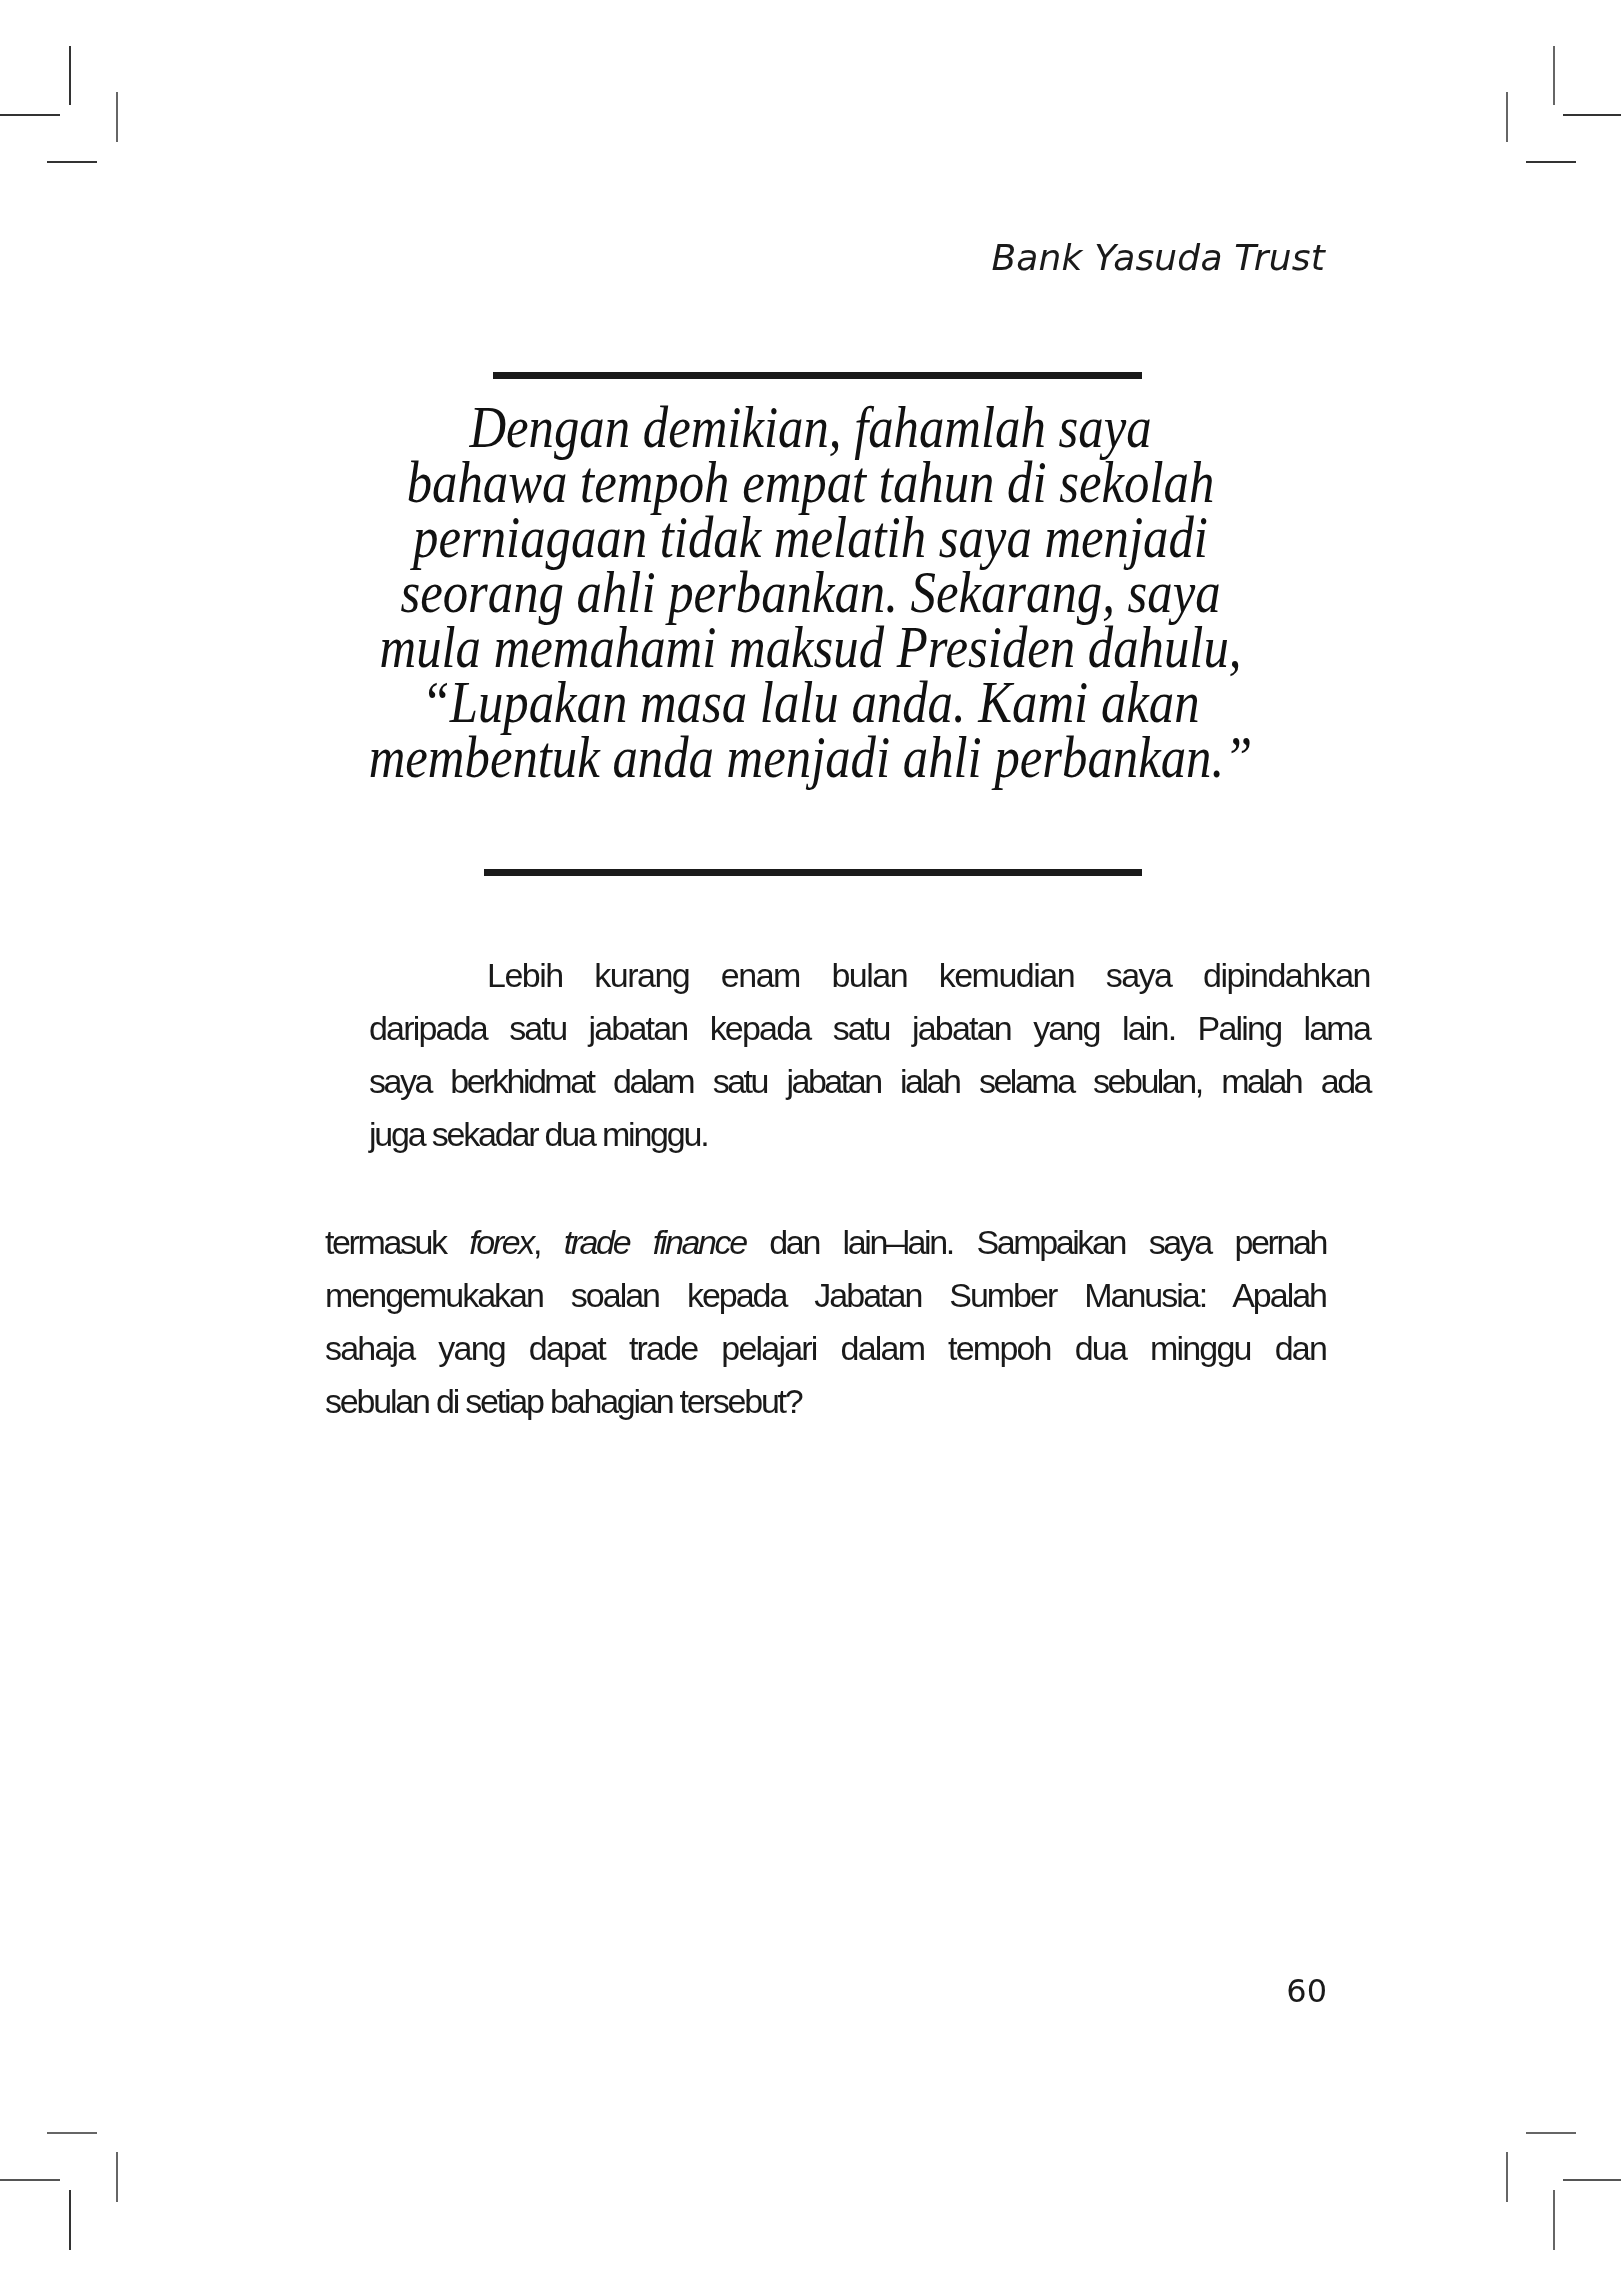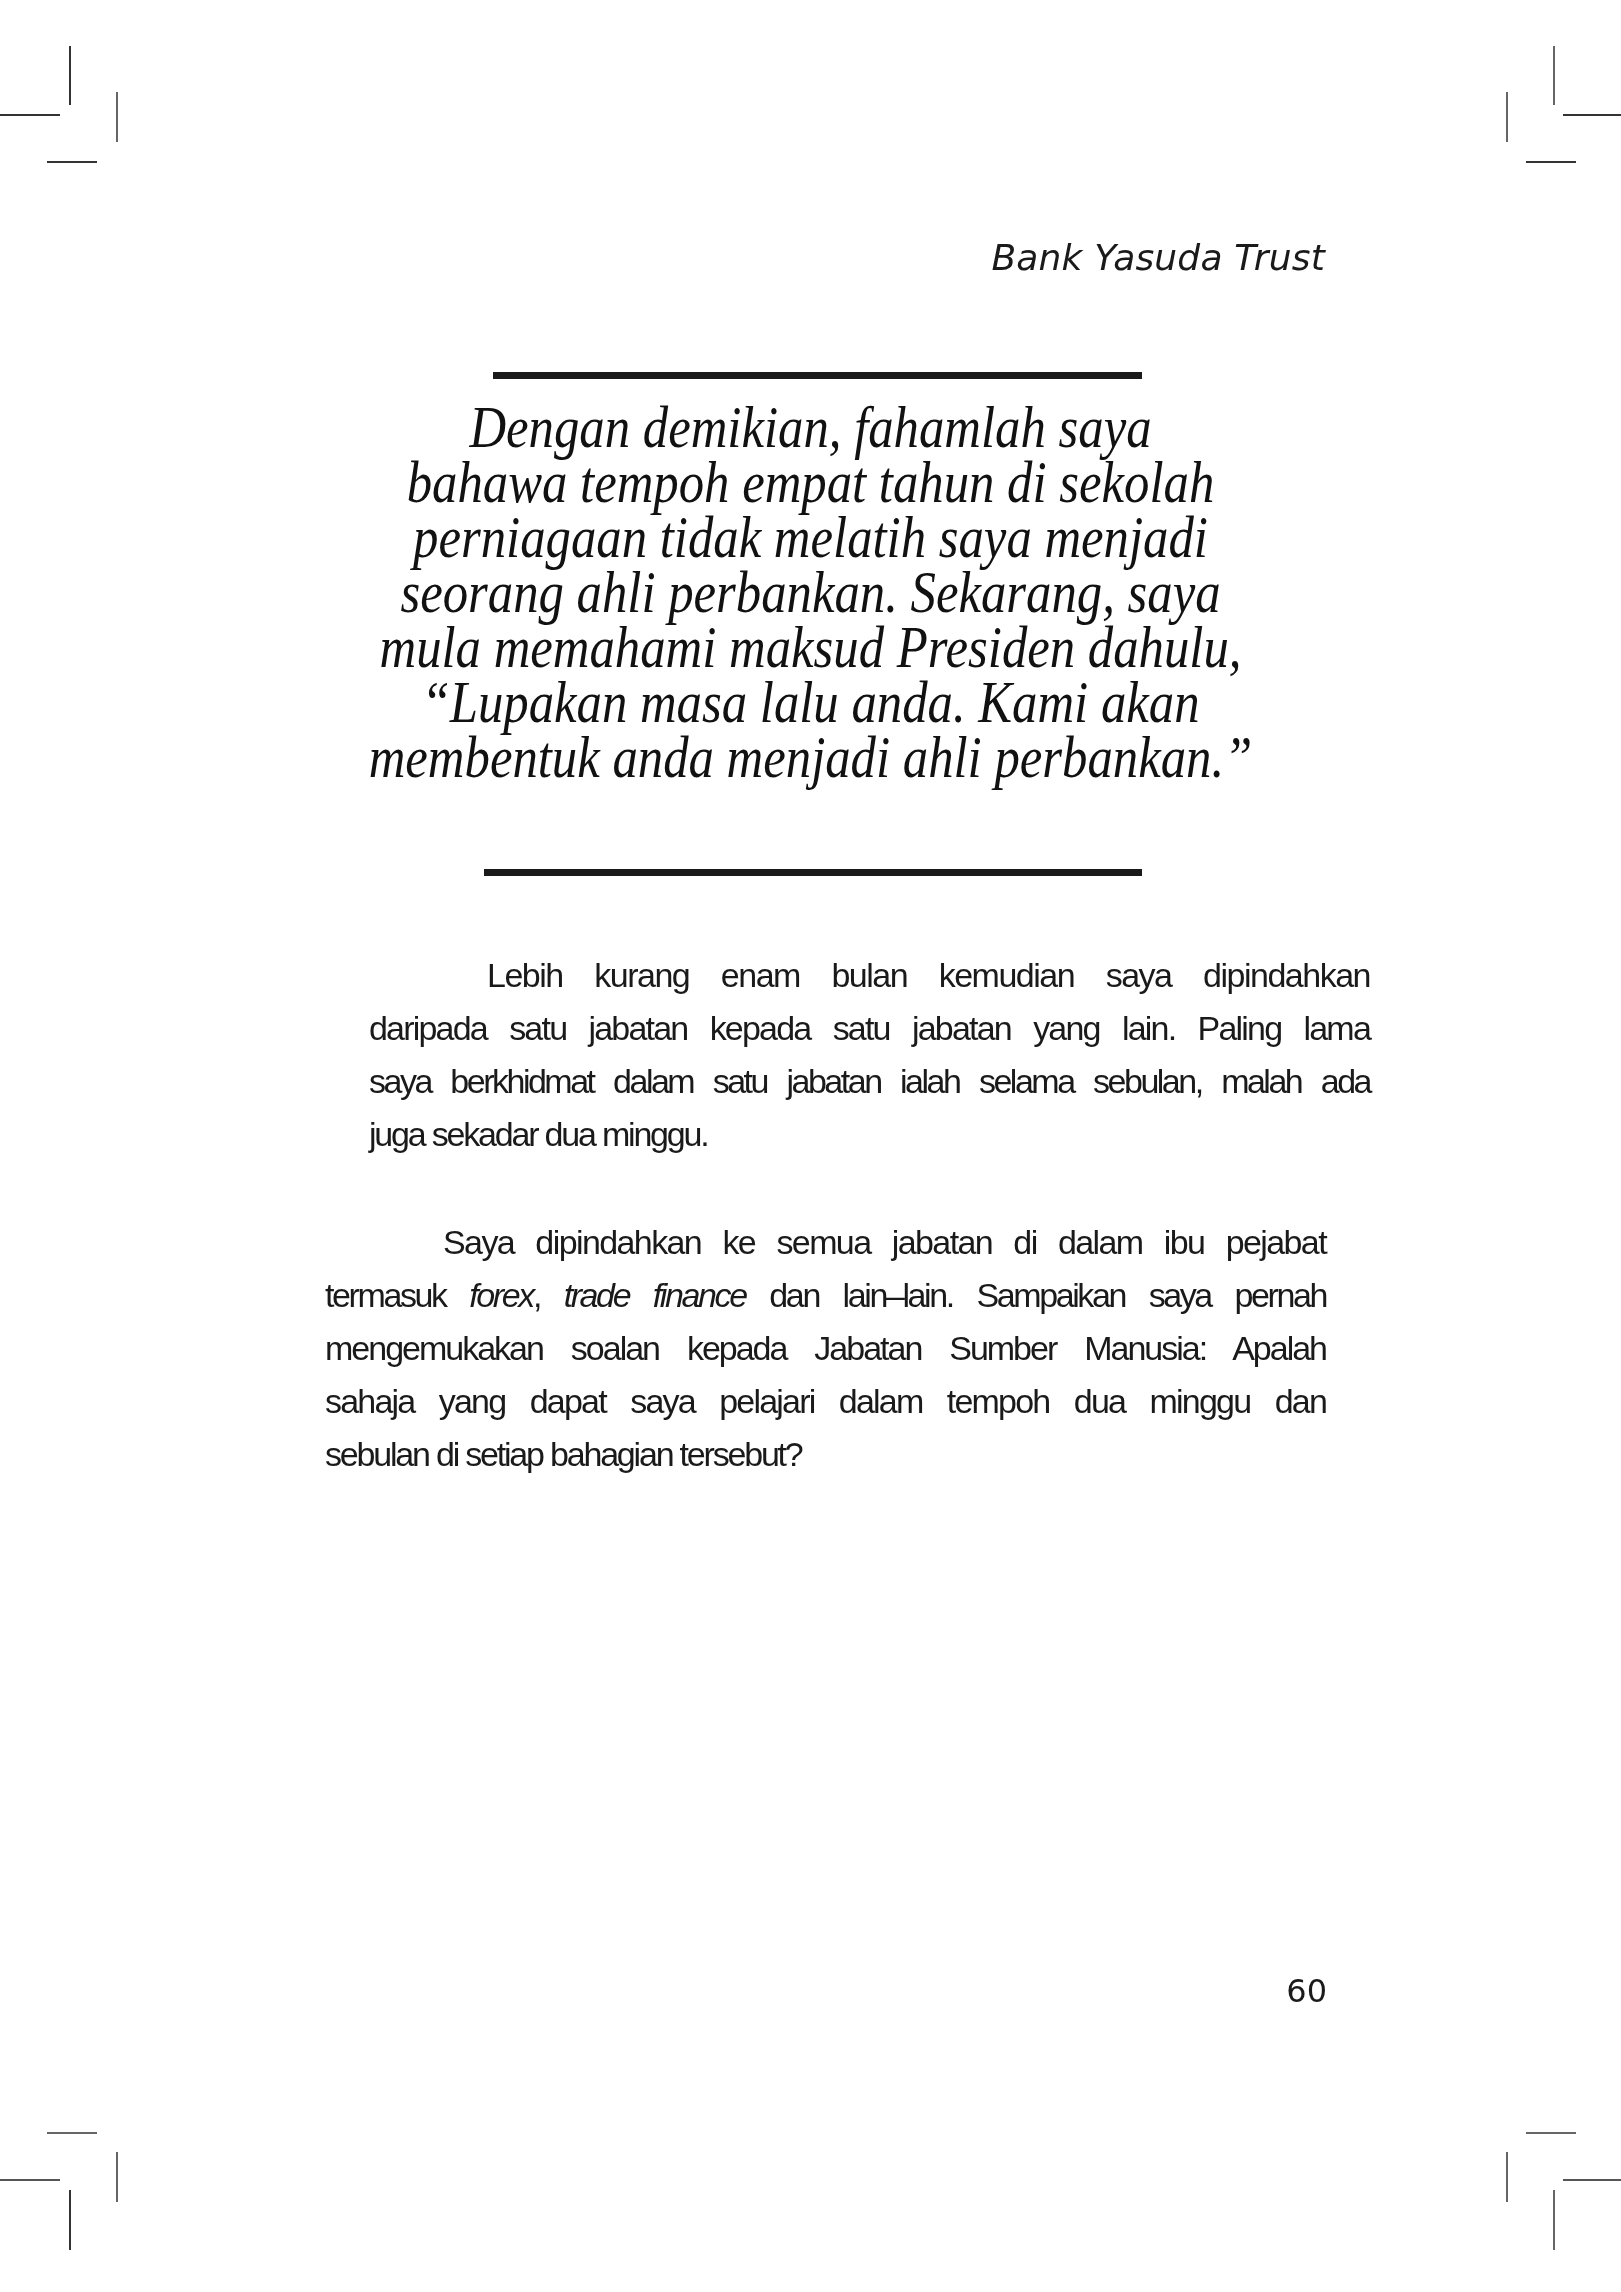--- a/index.html
+++ b/index.html
@@ -73,26 +73,25 @@
 <div class="rule" style="left:484px;top:869px;width:658px;"></div>
 
 <div class="body-text" style="top:949px;margin-left:44px;">
   <span class="line just indent" style="letter-spacing:-1.5px;">Lebih kurang enam bulan kemudian saya dipindahkan</span>
   <span class="line just" style="letter-spacing:-1.8px;">daripada satu jabatan kepada satu jabatan yang lain. Paling lama</span>
   <span class="line just" style="letter-spacing:-2.5px;word-spacing:-2.9px;">saya berkhidmat dalam satu jabatan ialah selama sebulan, malah ada</span>
   <span class="line" style="letter-spacing:-2.2px;">juga sekadar dua minggu.</span>
 </div>
 
 <div class="body-text" style="top:1216px;">
-  <span class="line just indent" style="letter-spacing:-1.6px;">Saya dipindahkan ke semua jabatan di dalam ibu pejabat</span>
   <span class="line just" style="letter-spacing:-2.4px;">
     <span>termasuk</span>
     <em><span>forex</span></em><span>,</span>
     <em><span>trade finance</span></em>
     <span>dan lain–lain. Sampaikan saya pernah</span>
   </span>
   <span class="line just" style="letter-spacing:-2px;">mengemukakan soalan kepada Jabatan Sumber Manusia: Apalah</span>
-  <span class="line just" style="letter-spacing:-1.8px;">sahaja yang dapat saya pelajari dalam tempoh dua minggu dan</span>
+  <span class="line just" style="letter-spacing:-1.8px;">sahaja yang dapat trade pelajari dalam tempoh dua minggu dan</span>
   <span class="line" style="letter-spacing:-2.2px;">sebulan di setiap bahagian tersebut?</span>
 </div>
 
 <div class="page-number">60</div>
 
 
 </body></html>

